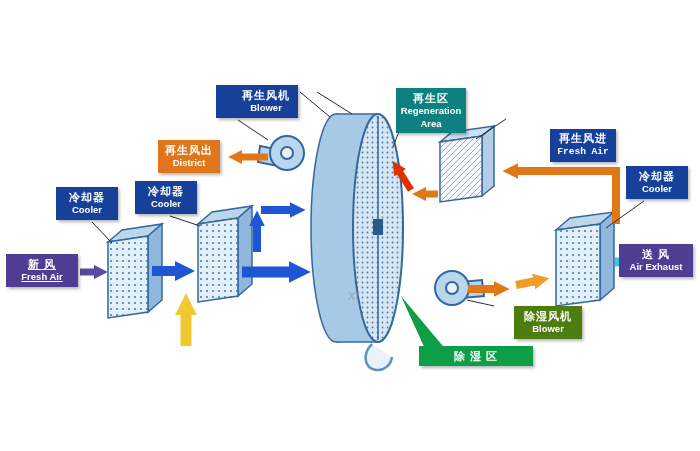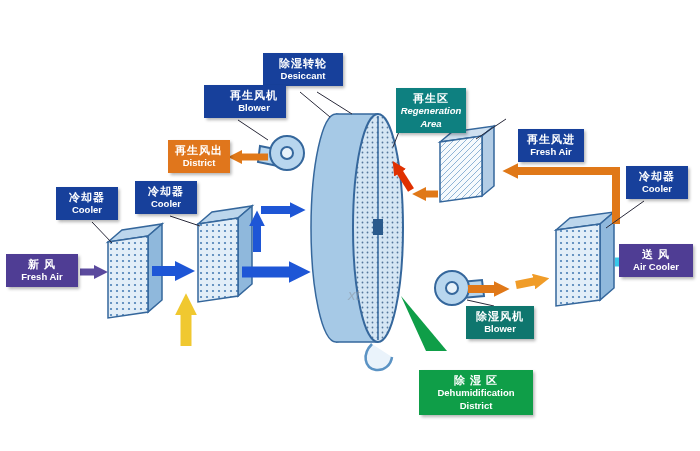--- a/index.html
+++ b/index.html
@@ -9,24 +9,24 @@
   .lbl{position:absolute;color:#fff;text-align:center;padding:3px 4px;
        font-weight:bold;font-size:10px;line-height:1.3;
        box-shadow:1.5px 2px 3px rgba(0,0,0,.3);}
   .lbl .zh{display:block;font-size:11px;letter-spacing:1px;}
   .lbl .en{display:block;font-size:9.5px;letter-spacing:0;}
   .bg-blue{background:#17409b;}
   .bg-teal{background:#0e8080;margin-top:36px;}
   .bg-orange{background:#e0761c;}
   .bg-yellow{background:#f2cb1d;color:#17306e;}
   .bg-purple{background:#4f3d94;text-align:center;}
-  .bg-green{background:#0f766e;}
-  .bg-green2{background:#0f9e48;margin-top:24px;}
+  .bg-green{background:#4d7c0f;margin-left:48px;}
+  .bg-green2{background:#0f9e48;}
   #lbl-regen-area{width:62px;}
-  #lbl-regen-area .en{word-break:break-all;font-style:italic;}
+  #lbl-regen-area .en{word-break:break-all;}
   #watermark{position:absolute;left:348px;top:286px;color:rgba(140,150,160,.55);
              font-style:italic;font-size:15px;}
 </style>
 </head>
 <body>
 
 <div id="stage">
 
   <svg id="diagram-svg" width="700" height="451" viewBox="0 0 700 451">
     <defs>
@@ -137,77 +137,72 @@
       <line x1="506" y1="119" x2="476" y2="139"></line>
       <line x1="92" y1="222" x2="112" y2="243"></line>
       <line x1="170" y1="216" x2="200" y2="226"></line>
       <line x1="644" y1="201" x2="606" y2="228"></line>
       <line x1="494" y1="306" x2="467" y2="300"></line>
     </g>
 
     <path d="M372,344 C362,354 364,368 376,370 C384,371 391,365 392,357" fill="#eaf3fb" stroke="#5b93c4" stroke-width="2.5"></path>
   </svg>
 
-  <div class="lbl bg-blue" id="lbl-desiccant" style="left:263px;top:53px;width:72px;">
-    <span class="zh">除湿转轮</span>
-    <span class="en">Desiccant</span>
-  </div>
 
   <div class="lbl bg-teal" id="lbl-regen-area" style="left:396px;top:52px;">
     <span class="zh">再生区</span>
     <span class="en">Regeneration Area</span>
   </div>
 
-  <div class="lbl bg-blue" id="lbl-regen-blower" style="left:204px;top:85px;width:56px;padding-left:22px;">
+  <div class="lbl bg-blue" id="lbl-regen-blower" style="left:216px;top:85px;width:56px;padding-left:22px;">
     <span class="zh">再生风机</span>
     <span class="en">Blower</span>
   </div>
 
 
-  <div class="lbl bg-orange" id="lbl-exhaust" style="left:168px;top:140px;width:54px;">
+  <div class="lbl bg-orange" id="lbl-exhaust" style="left:158px;top:140px;width:54px;">
     <span class="zh">再生风出</span>
     <span class="en">District</span>
   </div>
 
   <div class="lbl bg-blue" id="lbl-cooler1" style="left:56px;top:187px;width:54px;">
     <span class="zh">冷却器</span>
     <span class="en">Cooler</span>
   </div>
 
   <div class="lbl bg-blue" id="lbl-cooler2" style="left:135px;top:181px;width:54px;">
     <span class="zh">冷却器</span>
     <span class="en">Cooler</span>
   </div>
 
-  <div class="lbl bg-purple" id="lbl-fresh-air" style="left:6px;top:254px;width:64px;">
+  <div class="lbl bg-purple" id="lbl-fresh-air" style="left:6px;top:254px;width:64px;text-decoration:underline;">
     <span class="zh">新  风</span>
     <span class="en">Fresh Air</span>
   </div>
 
 
-  <div class="lbl bg-blue" id="lbl-regen-fresh" style="left:518px;top:129px;width:58px;">
+  <div class="lbl bg-blue" id="lbl-regen-fresh" style="left:550px;top:129px;width:58px;font-family:Liberation Mono, monospace;">
     <span class="zh">再生风进</span>
     <span class="en">Fresh Air</span>
   </div>
 
   <div class="lbl bg-blue" id="lbl-cooler3" style="left:626px;top:166px;width:54px;">
     <span class="zh">冷却器</span>
     <span class="en">Cooler</span>
   </div>
 
   <div class="lbl bg-purple" id="lbl-air-supply" style="left:619px;top:244px;width:66px;">
     <span class="zh">送  风</span>
-    <span class="en">Air Cooler</span>
+    <span class="en">Air Exhaust</span>
   </div>
 
   <div class="lbl bg-green" id="lbl-dehumid-blower" style="left:466px;top:306px;width:60px;">
     <span class="zh">除湿风机</span>
     <span class="en">Blower</span>
   </div>
 
   <div class="lbl bg-green2" id="lbl-district" style="left:419px;top:346px;width:106px;">
     <span class="zh">除 湿 区</span>
-    <span class="en">Dehumidification District</span>
   </div>
 
   <div id="watermark">xt</div>
 
 </div>
 
 </body></html>

